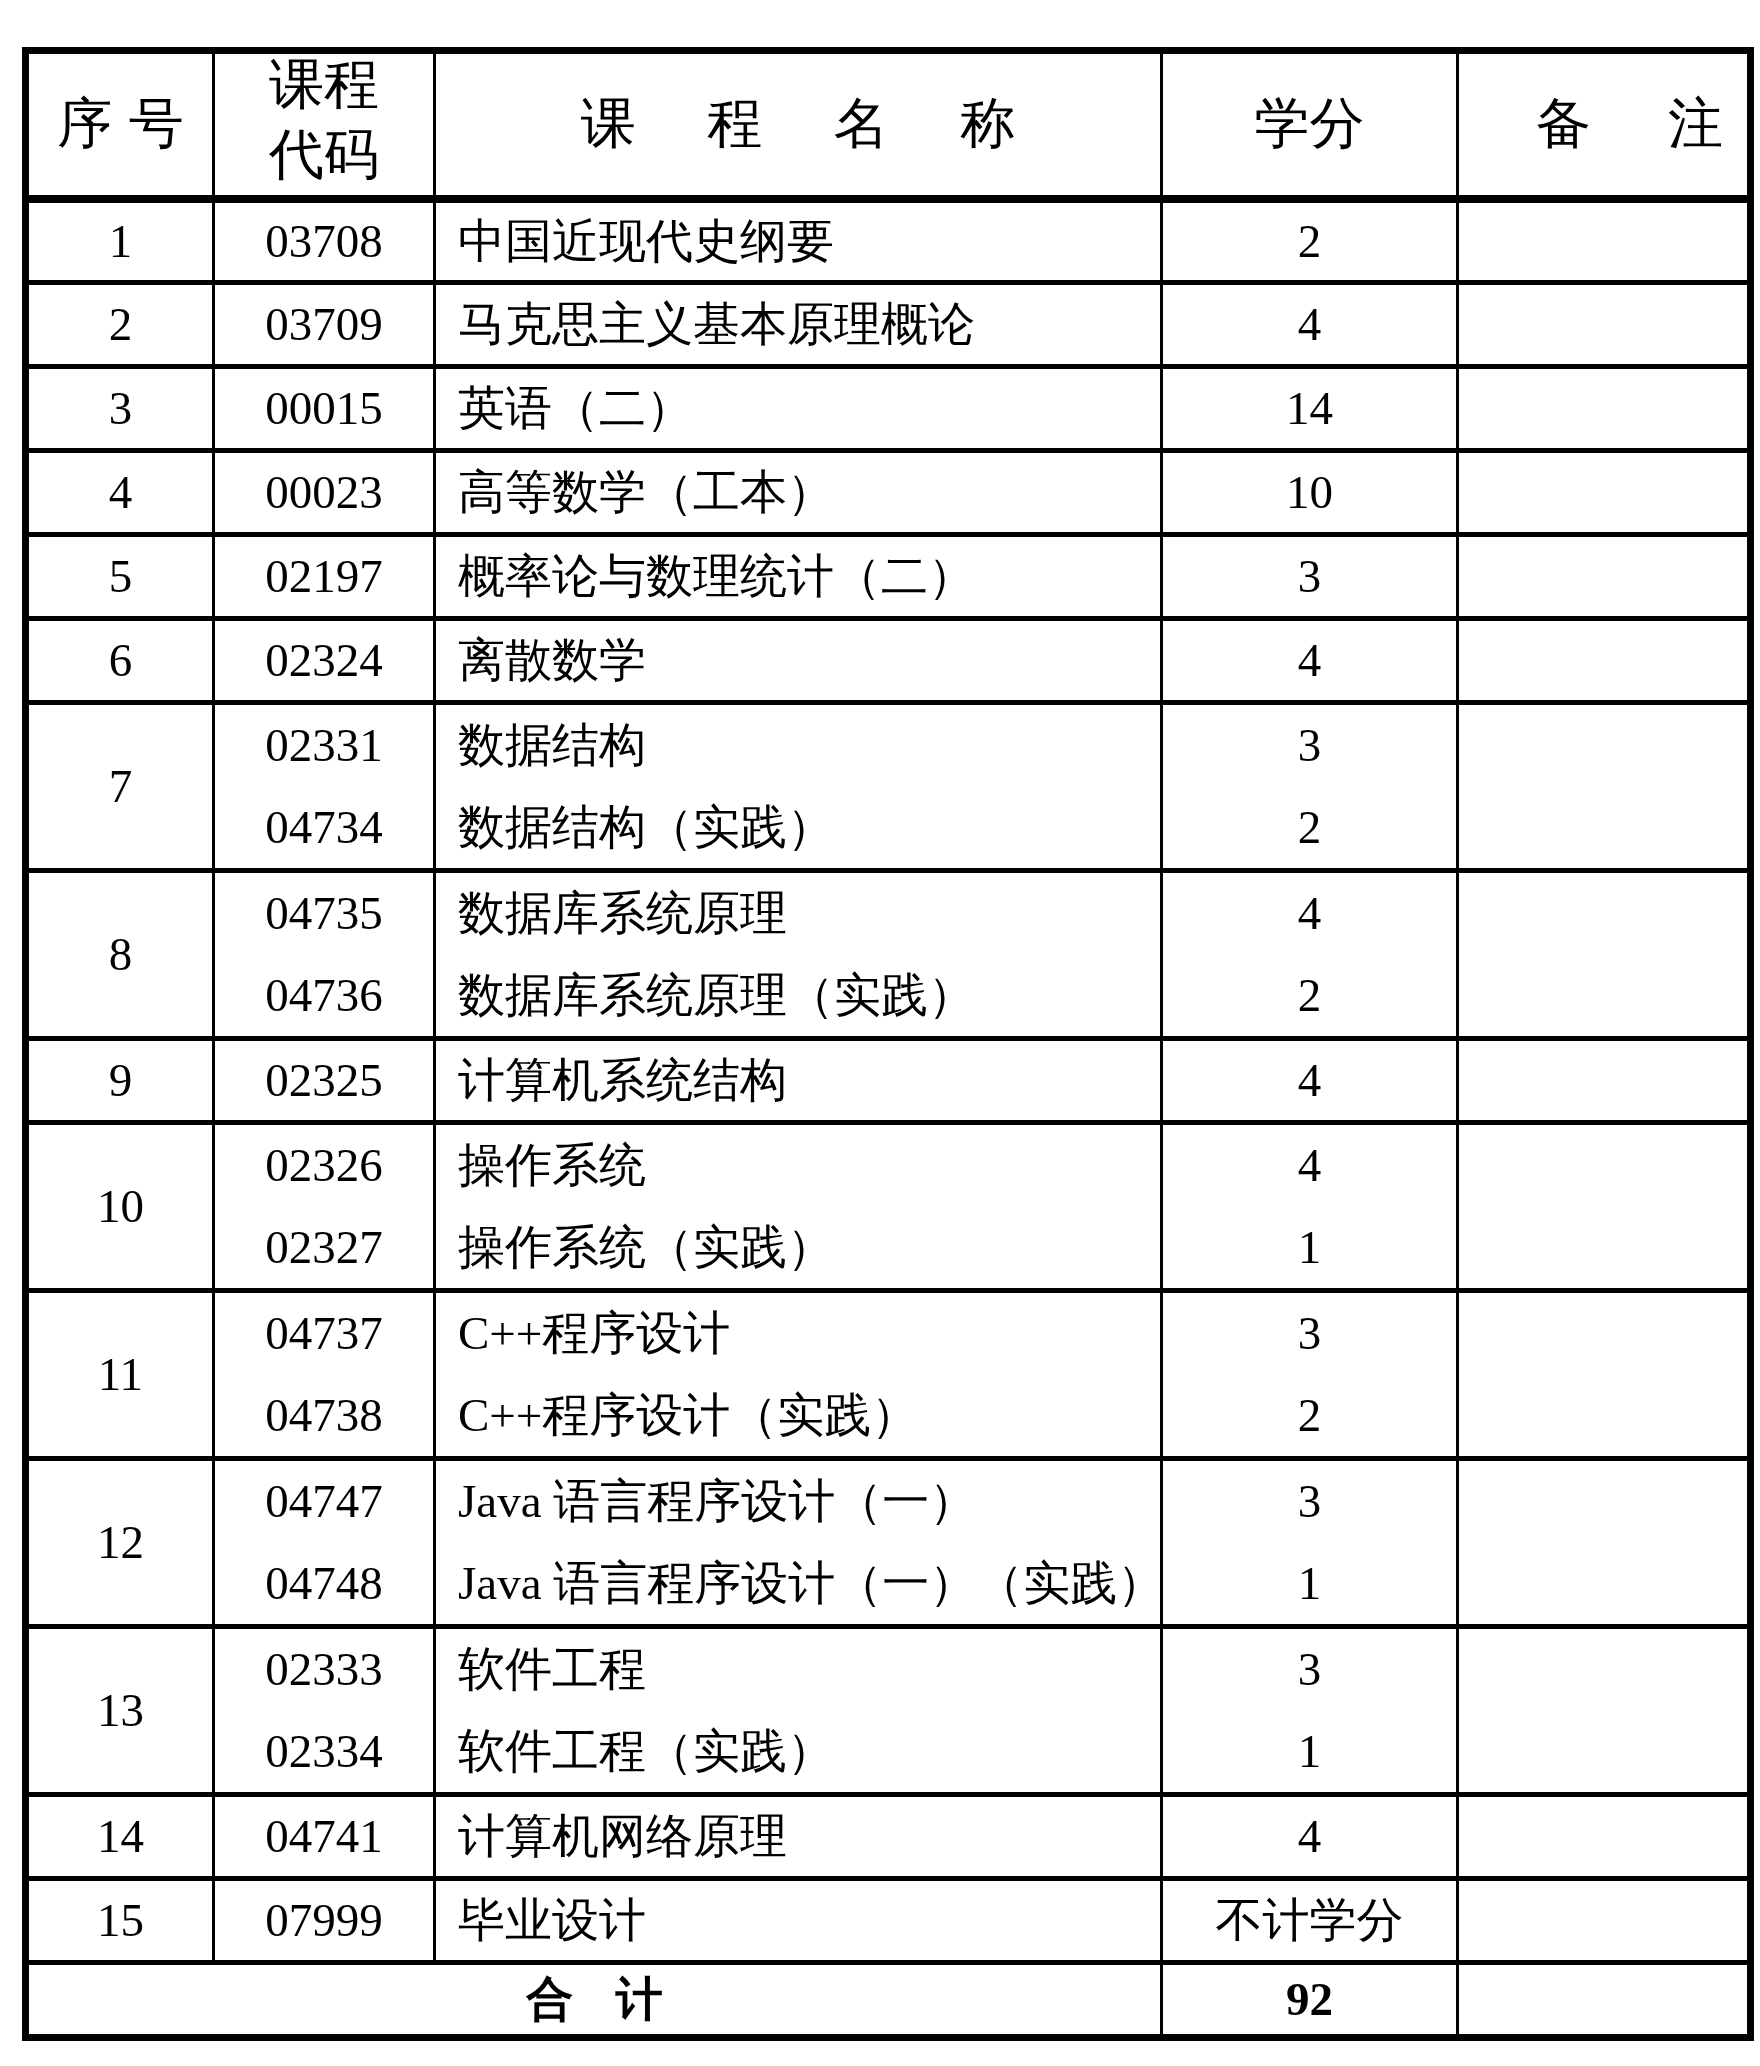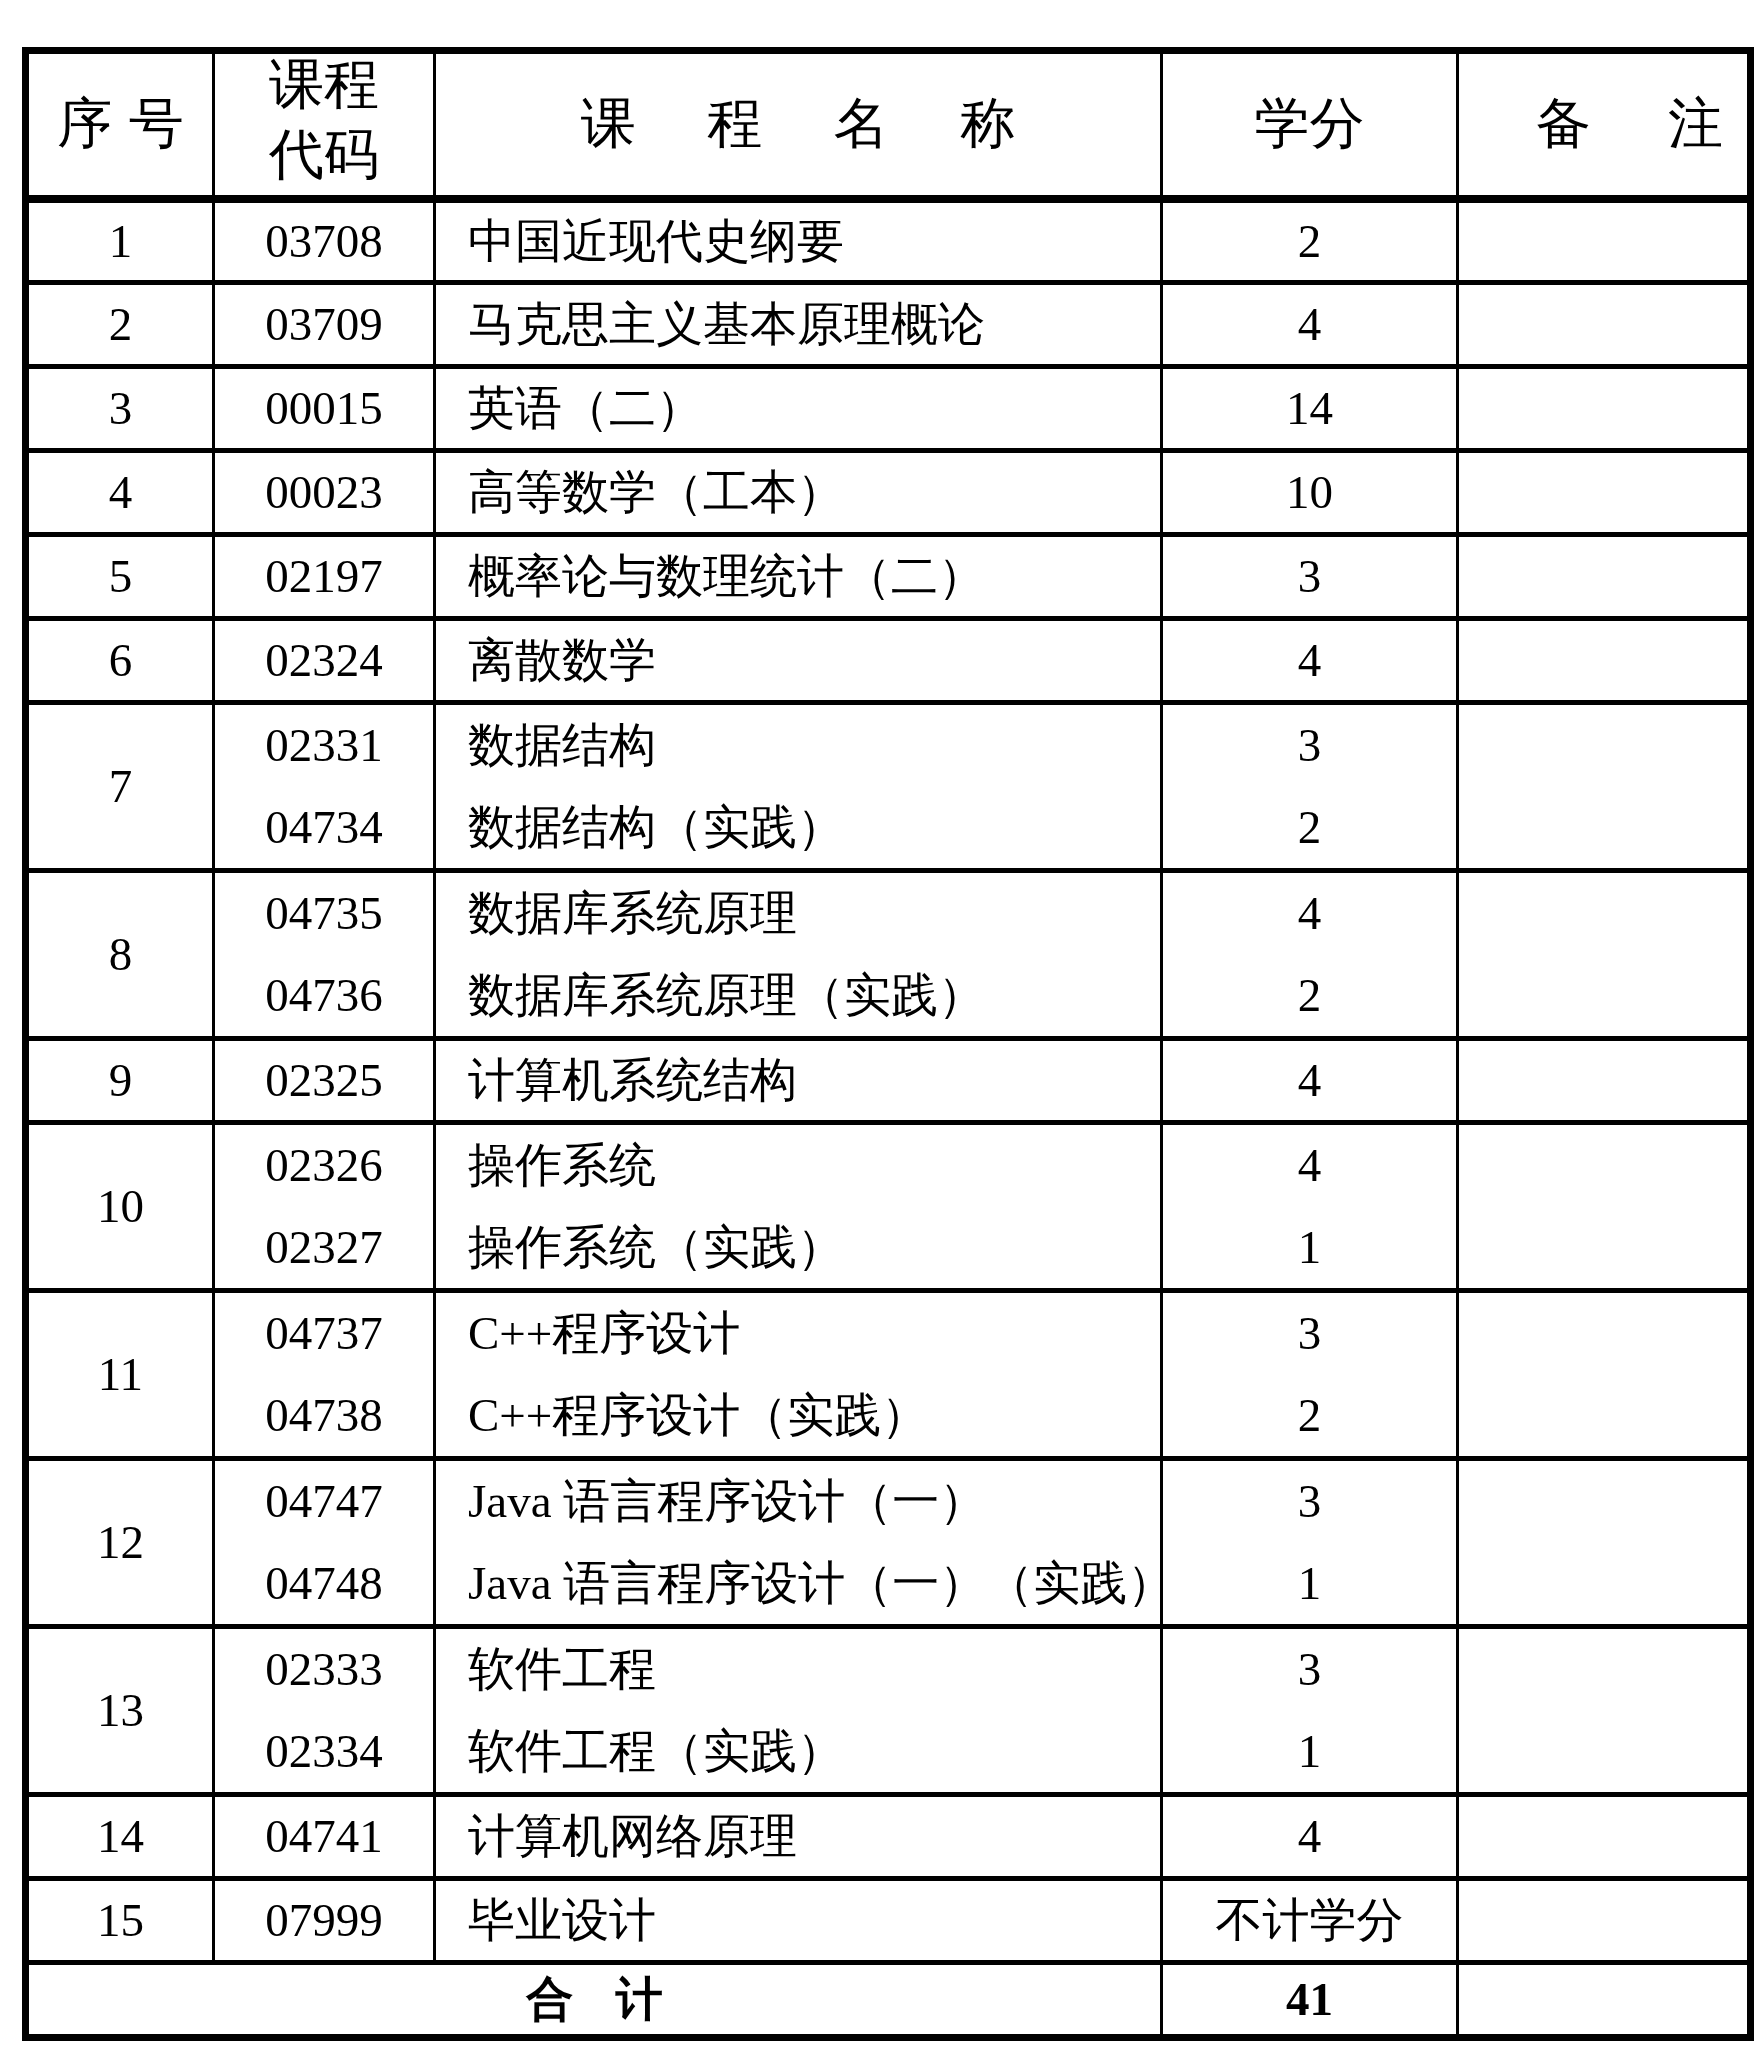--- a/index.html
+++ b/index.html
@@ -32,21 +32,21 @@
   tr.b > td { border-top: 5.7px solid #000; }
   
   tr.head { height: 145px; }
   tr.head > td { font-size: 55px; border-bottom: 8.3px solid #000; }
   td.hcode { line-height: 1.28; font-family: Liberation Mono, monospace; }
   td.hname { letter-spacing: 1.3em; text-indent: 1.3em; }
   td.hnote { letter-spacing: 1.4em; text-indent: 1.4em; }
   td.hno   { letter-spacing: 0.3em; text-indent: 0.3em; text-align: center; }
   
   tr.s { height: 84px; }
-  td.name { text-align: left; padding-left: 32px; }
+  td.name { text-align: left; padding-left: 22px; }
   
   tr.total { height: 75px; font-weight: bold; }
   td.totlabel { letter-spacing: 0.9em; text-indent: 0.9em; }
 </style>
 </head>
 <body>
 
 <table class="course-table">
   <colgroup>
     <col style="width:188px">
@@ -209,18 +209,18 @@
   <tr class="s b">
     <td class="no">15</td>
     <td class="vl code">07999</td>
     <td class="vl name">毕业设计</td>
     <td class="vl credit">不计学分</td>
     <td class="vl note"></td>
   </tr>
 
   <tr class="total b">
     <td colspan="3" class="totlabel">合计</td>
-    <td class="vl credit">41</td>
+    <td class="vl credit">92</td>
     <td class="vl note"></td>
   </tr>
   </tbody>
 </table>
 
 
 </body></html>

